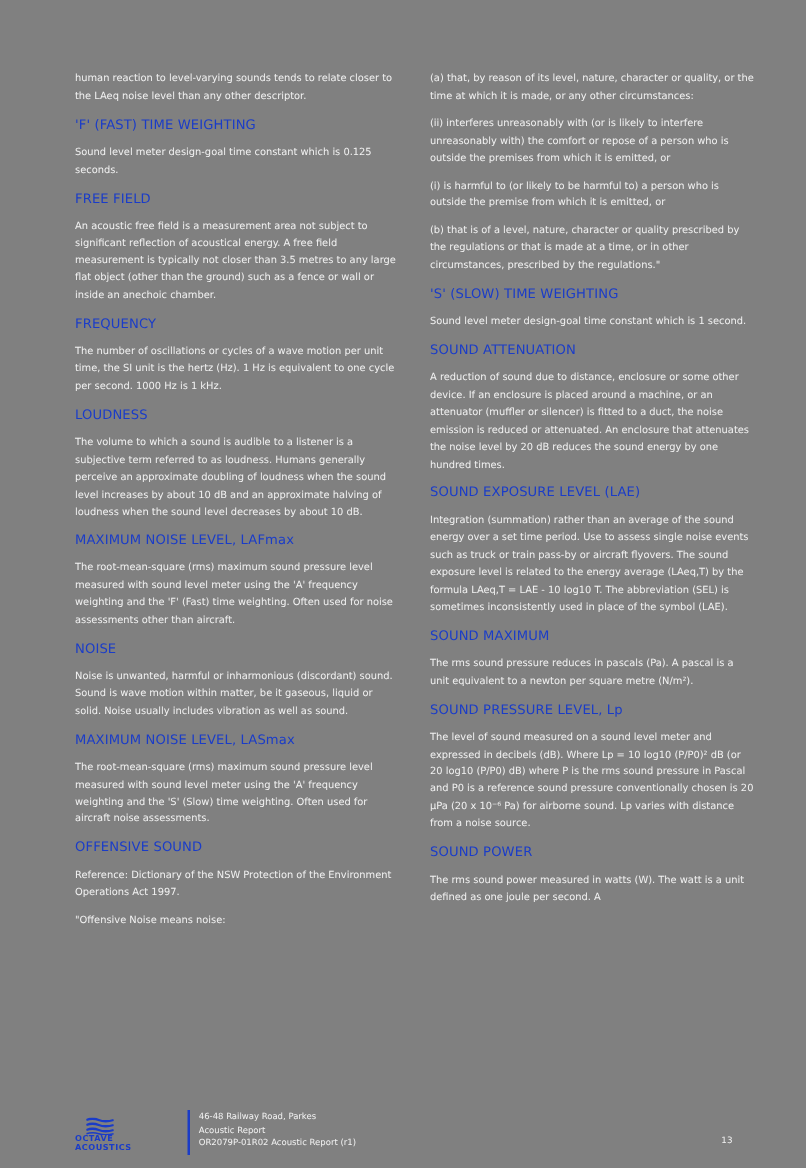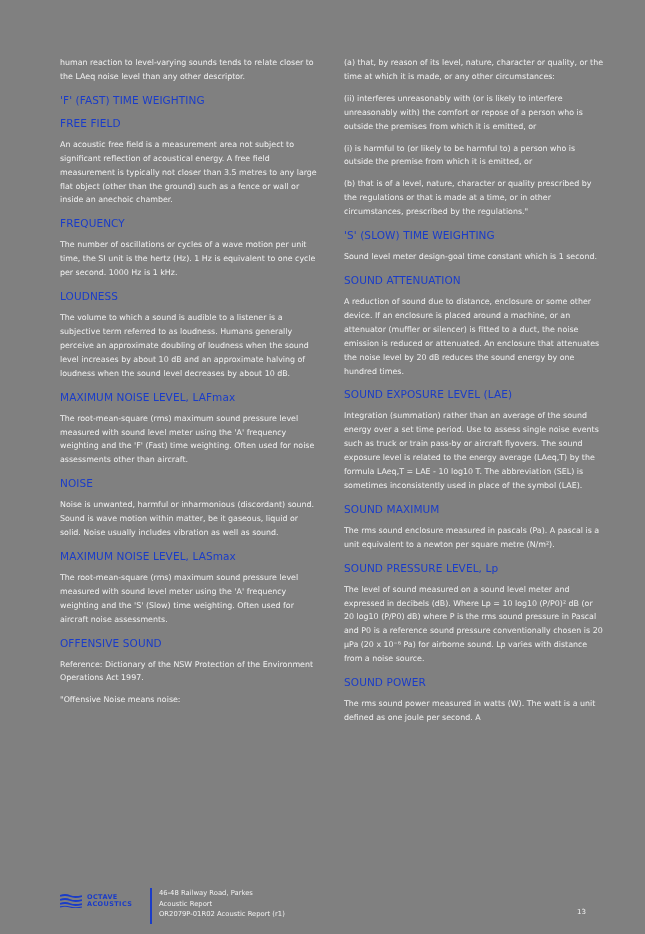--- a/index.html
+++ b/index.html
@@ -45,20 +45,21 @@
       top: 884px;
       width: 530px;
       height: 40px;
     }
     .logo {
       position: absolute;
       left: 0;
       top: 10px;
       display: flex;
       align-items: center;
+      flex-direction: column;
     }
     .logo-mark {
       width: 22px;
       height: 14px;
       margin-right: 5px;
     }
     .logo-text {
       display: flex;
       flex-direction: column;
       font-size: 6.5px;
@@ -95,20 +96,21 @@
 </head>
 <body>
 
 <div class="col left">
   <div class="term">
     <p>human reaction to level-varying sounds tends to relate closer to the LAeq noise level than any other descriptor.</p>
   </div>
 
   <div class="term">
     <h3>'F' (FAST) TIME WEIGHTING</h3>
+    <p>Sound level meter design-goal time constant which is 0.125 seconds.</p>
   </div>
 
   <div class="term">
     <h3>FREE FIELD</h3>
     <p>An acoustic free field is a measurement area not subject to significant reflection of acoustical energy. A free field measurement is typically not closer than 3.5 metres to any large flat object (other than the ground) such as a fence or wall or inside an anechoic chamber.</p>
   </div>
 
   <div class="term">
     <h3>FREQUENCY</h3>
     <p>The number of oscillations or cycles of a wave motion per unit time, the SI unit is the hertz (Hz). 1 Hz is equivalent to one cycle per second. 1000 Hz is 1 kHz.</p>
@@ -159,21 +161,21 @@
     <p>A reduction of sound due to distance, enclosure or some other device. If an enclosure is placed around a machine, or an attenuator (muffler or silencer) is fitted to a duct, the noise emission is reduced or attenuated. An enclosure that attenuates the noise level by 20 dB reduces the sound energy by one hundred times.</p>
   </div>
 
   <div class="term">
     <h3>SOUND EXPOSURE LEVEL (LAE)</h3>
     <p>Integration (summation) rather than an average of the sound energy over a set time period. Use to assess single noise events such as truck or train pass-by or aircraft flyovers. The sound exposure level is related to the energy average (LAeq,T) by the formula LAeq,T = LAE - 10 log10 T. The abbreviation (SEL) is sometimes inconsistently used in place of the symbol (LAE).</p>
   </div>
 
   <div class="term">
     <h3>SOUND MAXIMUM</h3>
-    <p>The rms sound enclosure measured in pascals (Pa). A pascal is a unit equivalent to a newton per square metre (N/m²).</p>
+    <p>The rms sound pressure reduces in pascals (Pa). A pascal is a unit equivalent to a newton per square metre (N/m²).</p>
   </div>
 
   <div class="term">
     <h3>SOUND PRESSURE LEVEL, Lp</h3>
     <p>The level of sound measured on a sound level meter and expressed in decibels (dB). Where Lp = 10 log10 (P/P0)² dB (or 20 log10 (P/P0) dB) where P is the rms sound pressure in Pascal and P0 is a reference sound pressure conventionally chosen is 20 μPa (20 x 10⁻⁶ Pa) for airborne sound. Lp varies with distance from a noise source.</p>
   </div>
 
   <div class="term">
     <h3>SOUND POWER</h3>
     <p>The rms sound power measured in watts (W). The watt is a unit defined as one joule per second. A</p>

